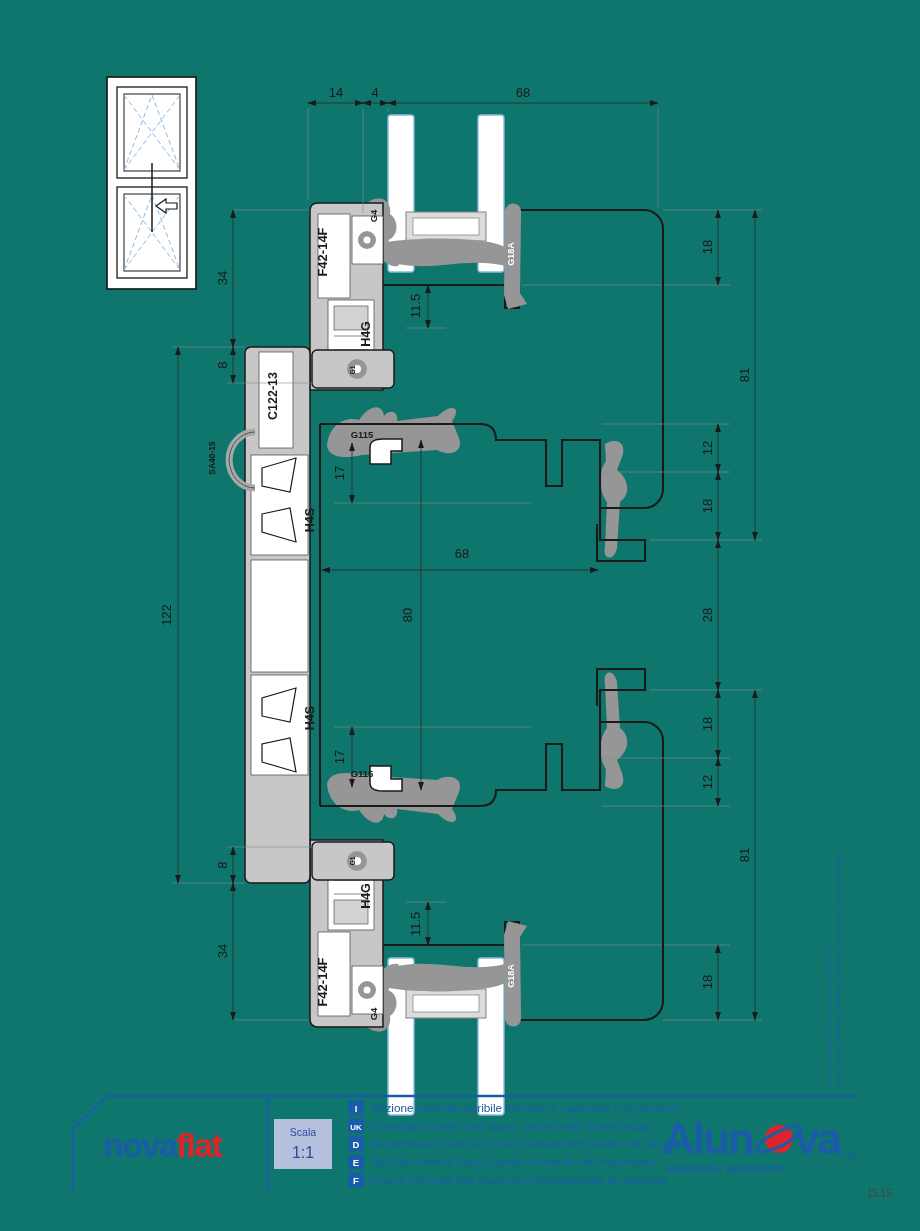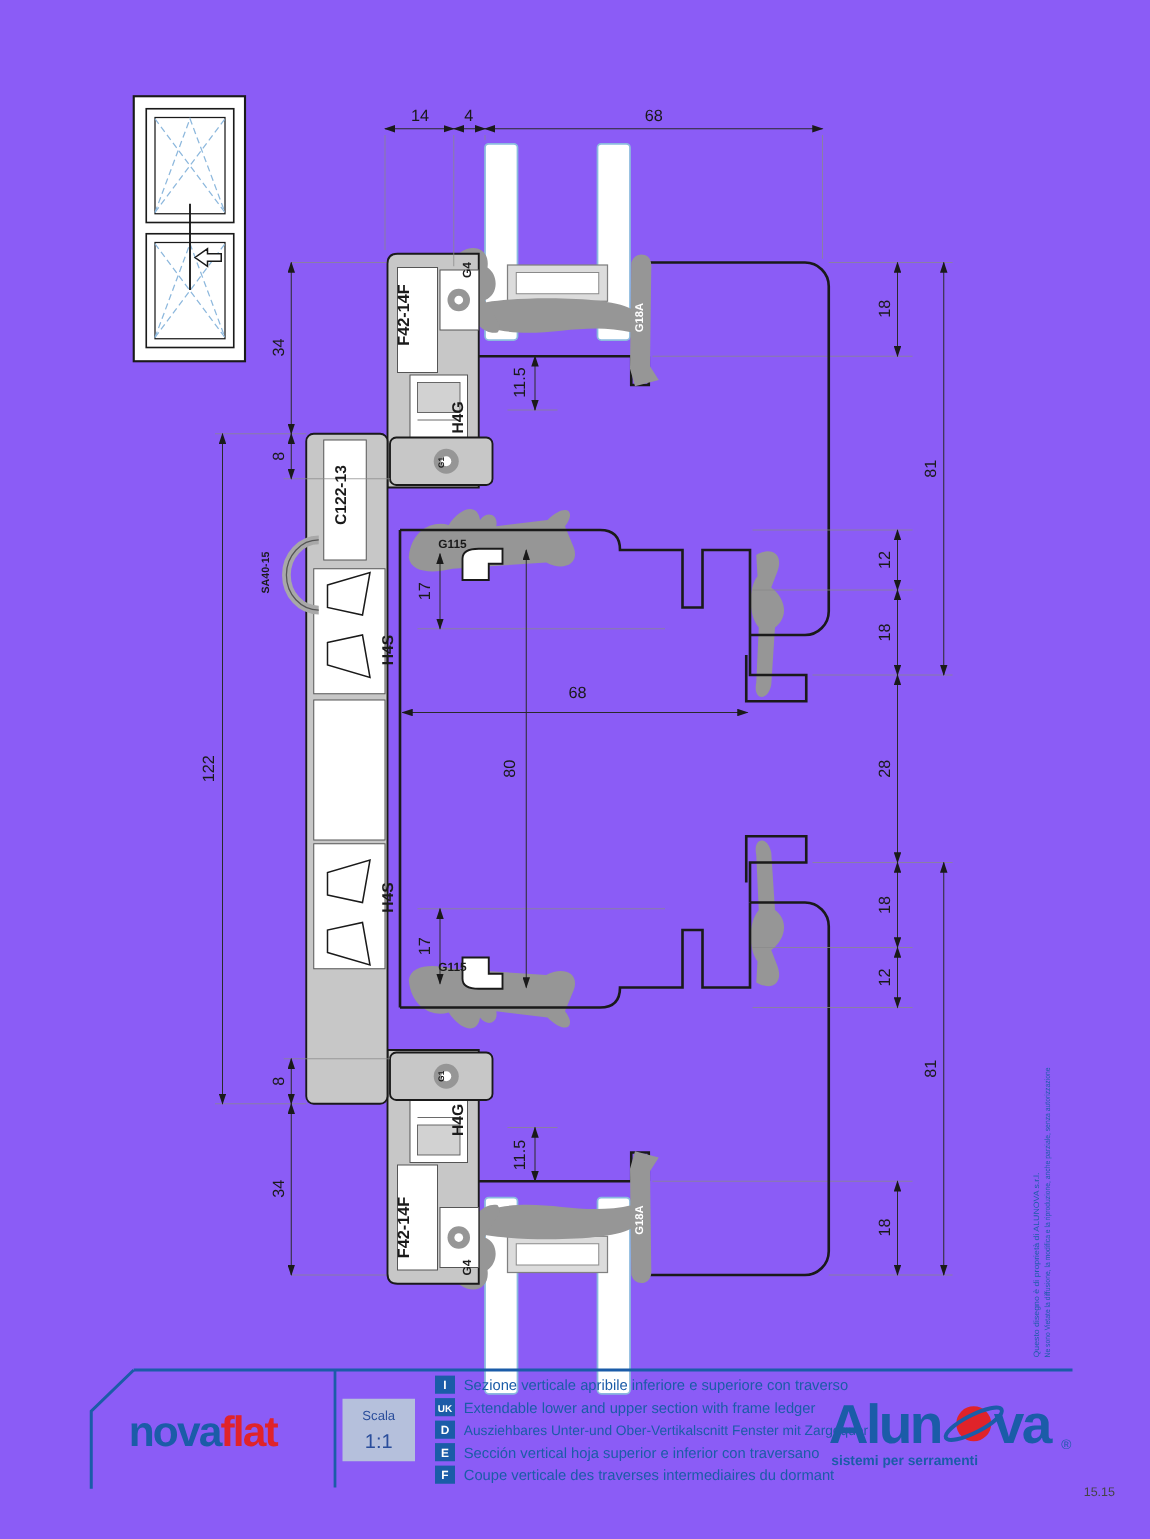--- a/index.html
+++ b/index.html
@@ -1,16 +1,16 @@
 <!DOCTYPE html>
 <html><head>
 <meta charset="utf-8">
 <style>
   html,body{margin:0;padding:0;background:#ffffff;}
-  .page{position:relative;width:920px;height:1231px;background:#8b5cf6;overflow:hidden;
+  .page{position:relative;width:920px;height:1231px;background:#0f766e;overflow:hidden;
         font-family:"Liberation Sans", sans-serif;}
   svg{position:absolute;left:0;top:0;}
   svg text{font-family:"Liberation Sans", sans-serif;}
   .dim-t{font-size:13px;fill:#1a1a1a;}
   .lab-b{font-weight:bold;fill:#1a1a1a;}
   .thin{stroke:#8a8a8a;stroke-width:0.6;}
   .dimln{stroke:#2a2a2a;stroke-width:0.8;}
   .heavy{stroke:#1a1a1a;stroke-width:2.1;fill:none;}
   .prof{fill:#c7c7c7;stroke:#1a1a1a;stroke-width:1.5;}
   .cham{fill:#ffffff;stroke:#555555;stroke-width:0.8;}

